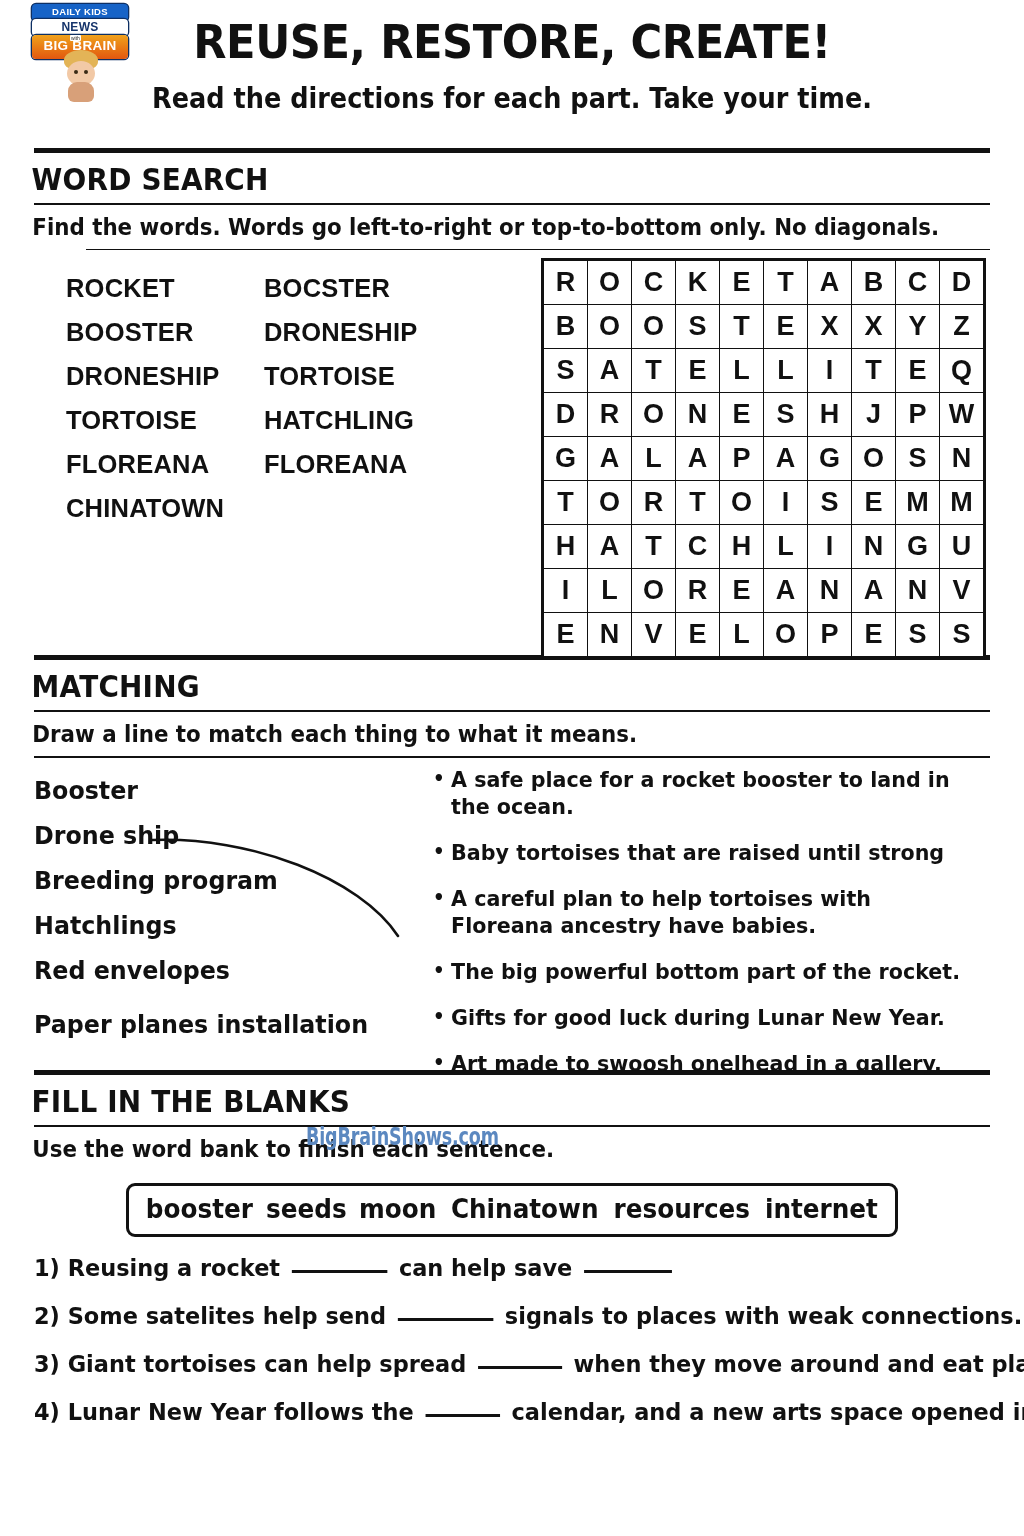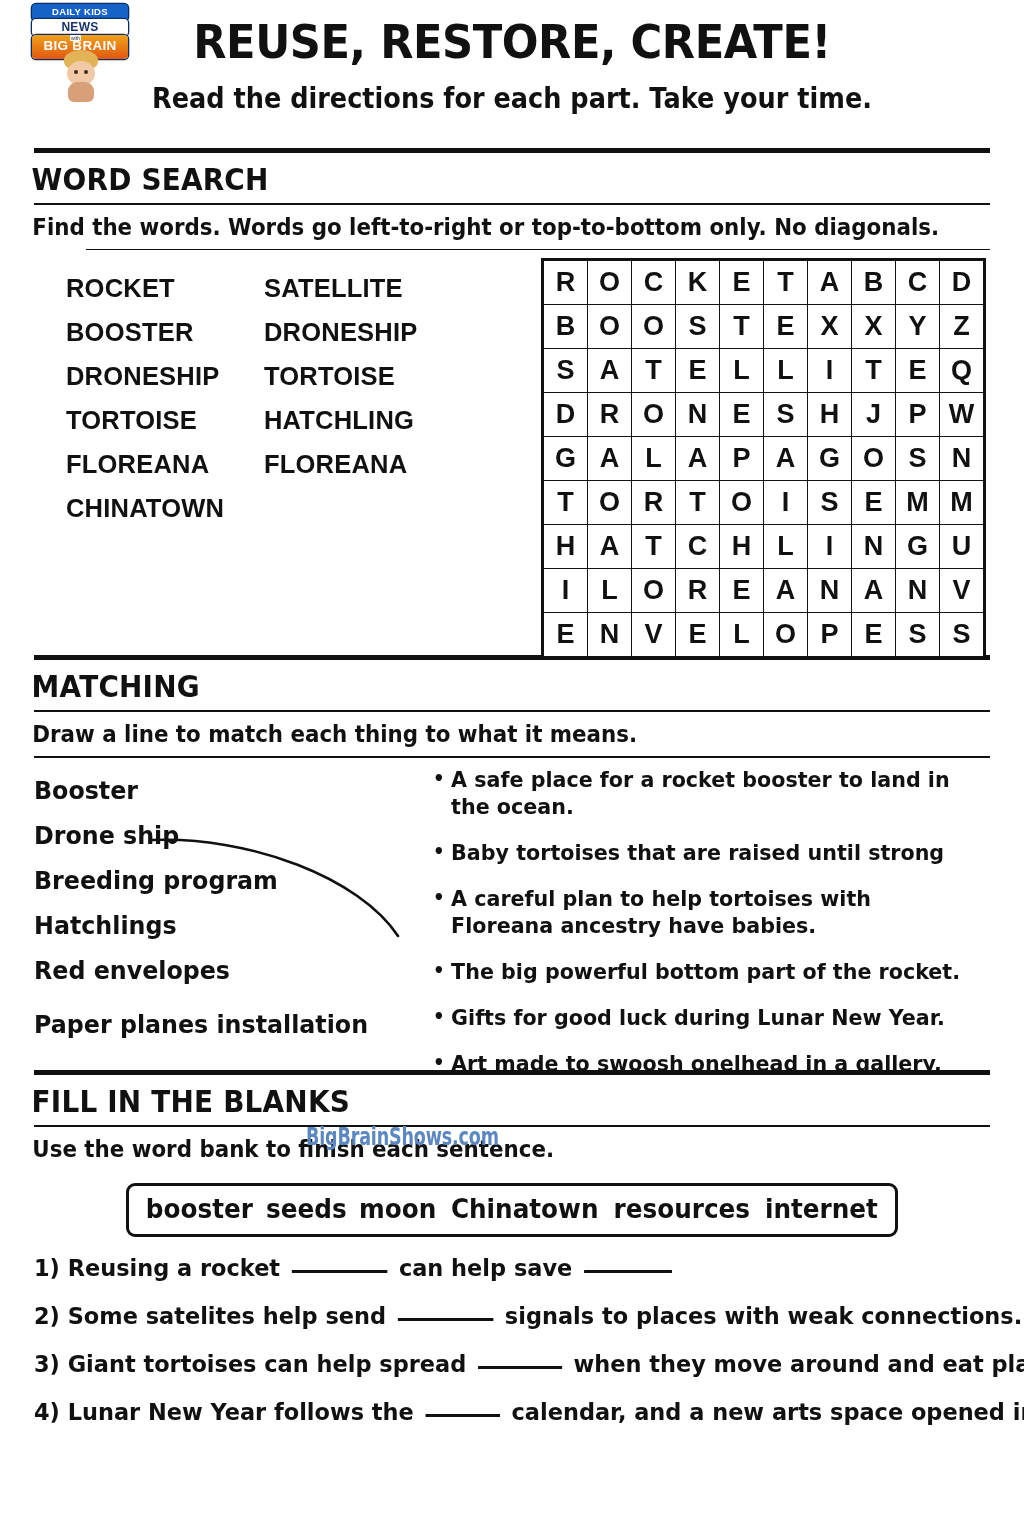--- a/index.html
+++ b/index.html
@@ -312,21 +312,21 @@
     <div class="ws-words">
       <div class="ws-col ws-col-a">
         <div class="ws-word">ROCKET</div>
         <div class="ws-word">BOOSTER</div>
         <div class="ws-word">DRONESHIP</div>
         <div class="ws-word">TORTOISE</div>
         <div class="ws-word">FLOREANA</div>
         <div class="ws-word">CHINATOWN</div>
       </div>
       <div class="ws-col ws-col-b">
-        <div class="ws-word">SATELLITE</div>
+        <div class="ws-word">BOCSTER</div>
         <div class="ws-word">DRONESHIP</div>
         <div class="ws-word">TORTOISE</div>
         <div class="ws-word">HATCHLING</div>
         <div class="ws-word">FLOREANA</div>
       </div>
     </div>
 
     <div class="ws-grid-wrap">
       <table class="ws-grid">
         <tbody id="ws-grid-body">

